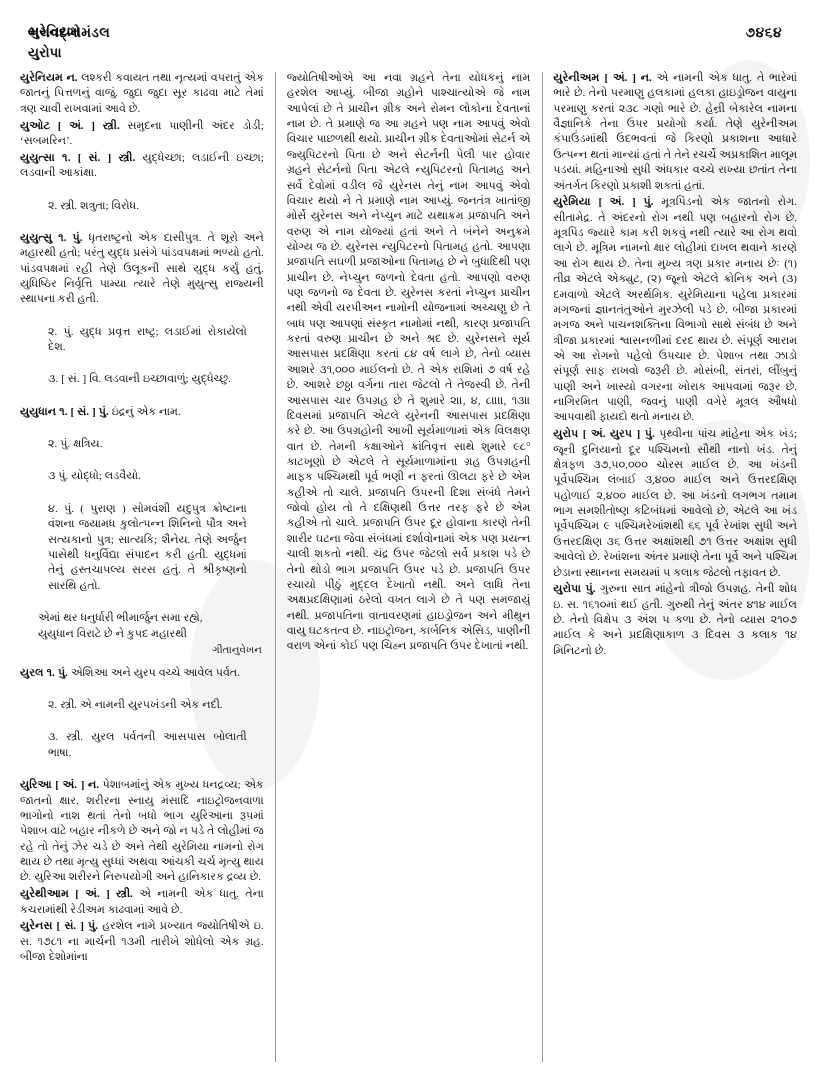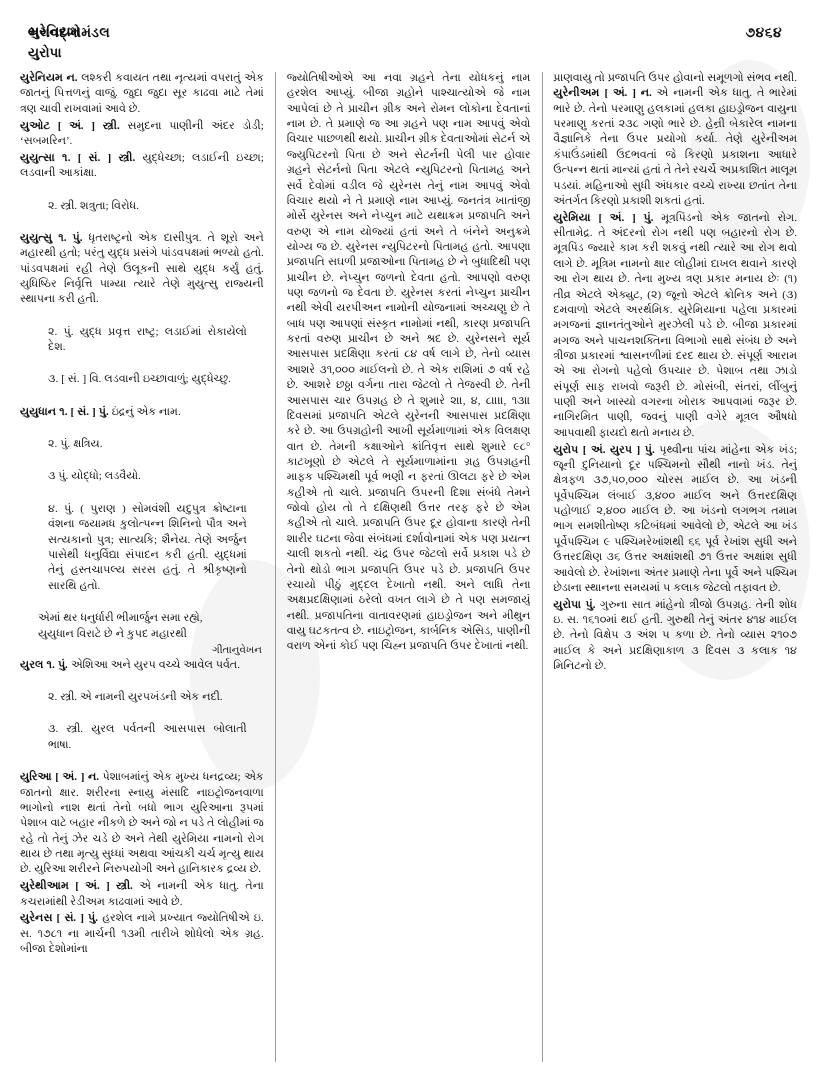--- a/index.html
+++ b/index.html
@@ -123,21 +123,21 @@
     margin: 2px 0 2px 0;
     padding-left: 18px;
     font-weight: 400;
     text-align: left;
     line-height: 1.42;
   }
   .verse .vl { display: block; white-space: nowrap; }
   .attrib {
     text-align: right;
     font-size: 10.2px;
-    margin: 0 2px 0 0;
+    margin: 0 2px 8px 0;
     line-height: 1.3;
   }
 
   
   .blotch {
     position: absolute;
     border-radius: 50%;
     background: rgba(170,170,170,0.13);
     pointer-events: none;
   }
@@ -184,21 +184,20 @@
         <p class="entry"><span class="hw">યુરિઆ</span> <span class="tag">[ અં. ]</span> <span class="pos">ન.</span> <span>પેશાબમાંનું એક મુખ્ય ધનદ્રવ્ય; એક જાતનો ક્ષાર. શરીરના સ્નાયુ મંસાદિ નાઇટ્રોજનવાળા ભાગોનો નાશ થતાં તેનો બધો ભાગ યુરિઆના રૂપમાં પેશાબ વાટે બહાર નીકળે છે અને જો ન પડે તે લોહીમાં જ રહે તો તેનું ઝેર ચડે છે અને તેથી યુરેમિયા નામનો રોગ થાય છે તથા મૃત્યુ સુધ્ધાં અથવા આંચકી ચર્ચ મૃત્યુ થાય છે. યુરિઆ શરીરને નિરુપયોગી અને હાનિકારક દ્રવ્ય છે.</span></p>
         <p class="entry"><span class="hw">યુરેથીઆમ</span> <span class="tag">[ અં. ]</span> <span class="pos">સ્ત્રી.</span> <span>એ નામની એક ધાતુ. તેના કચરામાંથી રેડીઅમ કાઢવામાં આવે છે.</span></p>
         <p class="entry"><span class="hw">યુરેનસ</span> <span class="tag">[ સં. ]</span> <span class="pos">પું.</span> <span>હરશેલ નામે પ્રખ્યાત જ્યોતિષીએ ઇ. સ. ૧૭૮૧ ના માર્ચની ૧૩મી તારીખે શોધેલો એક ગ્રહ. બીજા દેશોમાંના</span></p>
       </div>
     <div class="col-gap"></div>
     <div class="col" id="col1">
         <p class="cont">જ્યોતિષીઓએ આ નવા ગ્રહને તેના યોધકનું નામ હરશેલ આપ્યું. બીજા ગ્રહોને પાશ્ચાત્યોએ જે નામ આપેલાં છે તે પ્રાચીન ગ્રીક અને રોમન લોકોના દેવતાનાં નામ છે. તે પ્રમાણે જ આ ગ્રહને પણ નામ આપવું એવો વિચાર પાછળથી થયો. પ્રાચીન ગ્રીક દેવતાઓમાં સેટર્ન એ જ્યુપિટરનો પિતા છે અને સેટર્નની પેલી પાર હોવાર ગ્રહને સેટર્નનો પિતા એટલે ન્યુપિટરનો પિતામહ અને સર્વે દેવોમાં વડીલ જે યુરેનસ તેનું નામ આપવું એવો વિચાર થયો ને તે પ્રમાણે નામ આપ્યું. જનતંત્ર ખાતાંજી મોર્સે યુરેનસ અને નેપ્ચુન માટે યથાક્રમ પ્રજાપતિ અને વરુણ એ નામ યોજ્યાં હતાં અને તે બંનેને અનુક્રમે યોગ્ય જ છે. યુરેનસ ન્યુપિટરનો પિતામહ હતો. આપણા પ્રજાપતિ સઘળી પ્રજાઓના પિતામહ છે ને બુધાદિથી પણ પ્રાચીન છે. નેપ્ચુન જળનો દેવતા હતો. આપણો વરુણ પણ જળનો જ દેવતા છે. યુરેનસ કરતાં નેપ્ચુન પ્રાચીન નથી એવી યરપીઅન નામોની યોજનામાં અચ્ચણુ છે તે બાધ પણ આપણાં સંસ્કૃત નામોમાં નથી, કારણ પ્રજાપતિ કરતાં વરુણ પ્રાચીન છે અને શ્રદ છે. યુરેનસને સૂર્ય આસપાસ પ્રદક્ષિણા કરતાં ૮૪ વર્ષ લાગે છે, તેનો વ્યાસ આશરે ૩૧,૦૦૦ માઈલનો છે. તે એક રાશિમાં ૭ વર્ષ રહે છે. આશરે છઠ્ઠા વર્ગના તારા જેટલો તે તેજસ્વી છે. તેની આસપાસ ચાર ઉપગ્રહ છે તે શુમારે ૨॥, ૪, ૮॥॥, ૧૩॥ દિવસમાં પ્રજાપતિ એટલે યુરેનની આસપાસ પ્રદક્ષિણા કરે છે. આ ઉપગ્રહોની આખી સૂર્યમાળામાં એક વિલક્ષણ વાત છે. તેમની કક્ષાઓને ક્રાંતિવૃત્ત સાથે શુમારે ૯૮° કાટખૂણો છે એટલે તે સૂર્યમાળામાંના ગ્રહ ઉપગ્રહની માફક પશ્ચિમથી પૂર્વ ભણી ન ફરતાં ઊલટા ફરે છે એમ કહીએ તો ચાલે. પ્રજાપતિ ઉપરની દિશા સંબંધે તેમને જોવો હોય તો તે દક્ષિણથી ઉત્તર તરફ ફરે છે એમ કહીએ તો ચાલે. પ્રજાપતિ ઉપર દૂર હોવાના કારણે તેની શારીર ઘટના જેવા સંબંધમાં દર્શાવોનામાં એક પણ પ્રયત્ન ચાલી શકતો નથી. ચંદ્ર ઉપર જેટલો સર્વે પ્રકાશ પડે છે તેનો થોડો ભાગ પ્રજાપતિ ઉપર પડે છે. પ્રજાપતિ ઉપર રચાયો પીઠું મુદ્દલ દેખાતો નથી. અને લાધિ તેના અક્ષપ્રદક્ષિણામાં ઠરેલો વખત લાગે છે તે પણ સમજાયું નથી. પ્રજાપતિના વાતાવરણમાં હાઇડ્રોજન અને મીથુન વાયુ ઘટકતત્વ છે. નાઇટ્રોજન, કાર્બનિક એસિડ, પાણીની વરાળ એનાં કોઈ પણ ચિહ્ન પ્રજાપતિ ઉપર દેખાતાં નથી.</p>
       </div>
     <div class="col-gap"></div>
     <div class="col" id="col2">
-        <p class="cont">પ્રાણવાયુ તો પ્રજાપતિ ઉપર હોવાનો સમૂળગો સંભવ નથી.</p>
         <p class="entry"><span class="hw">યુરેનીઅમ</span> <span class="tag">[ અં. ]</span> <span class="pos">ન.</span> <span>એ નામની એક ધાતુ. તે ભારેમાં ભારે છે. તેનો પરમાણુ હલકામાં હલકા હાઇડ્રોજન વાયુના પરમાણુ કરતાં ૨૩૮ ગણો ભારે છે. હેન્રી બેકારેલ નામના વૈજ્ઞાનિકે તેના ઉપર પ્રયોગો કર્યા. તેણે યુરેનીઅમ કંપાઉંડમાંથી ઉદભવતાં જે કિરણો પ્રકાશના આધારે ઉત્પન્ન થતાં માન્યાં હતાં તે તેને રચર્ચે અપ્રકાશિત માલૂમ પડયાં. મહિનાઓ સુધી અંધકાર વચ્ચે રાખ્યા છતાંત તેના અંતર્ગત કિરણો પ્રકાશી શકતાં હતાં.</span></p>
         <p class="entry"><span class="hw">યુરેમિયા</span> <span class="tag">[ અં. ]</span> <span class="pos">પું.</span> <span>મૂત્રપિંડનો એક જાતનો રોગ. સીતામેદ્ર. તે અંદરનો રોગ નથી પણ બહારનો રોગ છે. મૂત્રપિંડ જ્યારે કામ કરી શકવું નથી ત્યારે આ રોગ થવો લાગે છે. મૂત્રિમ નામનો ક્ષાર લોહીમાં દાખલ થવાને કારણે આ રોગ થાય છે. તેના મુખ્ય ત્રણ પ્રકાર મનાય છેઃ (૧) તીવ્ર એટલે એક્યુટ, (૨) જૂનો એટલે ક્રોનિક અને (૩) દમવાળો એટલે અરર્થમિક. યુરેમિયાના પહેલા પ્રકારમાં મગજનાં જ્ઞાનતંતુઓને મુરઝેલી પડે છે. બીજા પ્રકારમાં મગજ અને પાચનશક્તિના વિભાગો સાથે સંબંધ છે અને ત્રીજા પ્રકારમાં શ્વાસનળીમાં દરદ થાય છે. સંપૂર્ણ આરામ એ આ રોગનો પહેલો ઉપચાર છે. પેશાબ તથા ઝાડો સંપૂર્ણ સાફ રાખવો જરૂરી છે. મોસંબી, સંતરાં, લીંબુનું પાણી અને ખાસ્યો વગરના ખોરાક આપવામાં જરૂર છે. નાગિરમિત પાણી, જવનું પાણી વગેરે મૂત્રલ ઔષધો આપવાથી ફાયદો થતો મનાય છે.</span></p>
         <p class="entry"><span class="hw">યુરોપ</span> <span class="tag">[ અં. યુરપ ]</span> <span class="pos">પું.</span> <span>પૃથ્વીના પાંચ માંહેના એક ખંડ; જૂની દુનિયાનો દૂર પશ્ચિમનો સૌથી નાનો ખંડ. તેનું ક્ષેત્રફળ ૩૭,૫૦,૦૦૦ ચોરસ માઈલ છે. આ ખંડની પૂર્વેપશ્ચિમ લંબાઈ ૩,૪૦૦ માઈલ અને ઉત્તરદક્ષિણ પહોળાઈ ૨,૪૦૦ માઈલ છે. આ ખંડનો લગભગ તમામ ભાગ સમશીતોષ્ણ કટિબંધમાં આવેલો છે, એટલે આ ખંડ પૂર્વેપશ્ચિમ ૯ પશ્ચિમરેખાંશથી ૬૬ પૂર્વ રેખાંશ સુધી અને ઉત્તરદક્ષિણ ૩૬ ઉત્તર અક્ષાંશથી ૭૧ ઉત્તર અક્ષાંશ સુધી આવેલો છે. રેખાંશના અંતર પ્રમાણે તેના પૂર્વે અને પશ્ચિમ છેડાના સ્થાનના સમયમાં ૫ કલાક જેટલો તફાવત છે.</span></p>
         <p class="entry"><span class="hw">યુરોપા</span> <span class="pos">પું.</span> <span>ગુરુના સાત માંહેનો ત્રીજો ઉપગ્રહ. તેની શોધ ઇ. સ. ૧૬૧૦માં થઈ હતી. ગુરુથી તેનું અંતર ૪૧૪ માઈલ છે. તેનો વિક્ષેપ ૩ અંશ ૫ કળા છે. તેનો વ્યાસ ૨૧૦૭ માઈલ કે અને પ્રદક્ષિણાકાળ ૩ દિવસ ૩ કલાક ૧૪ મિનિટનો છે.</span></p>
       </div>
   </div>
 
 </div>
 
 </body></html>

